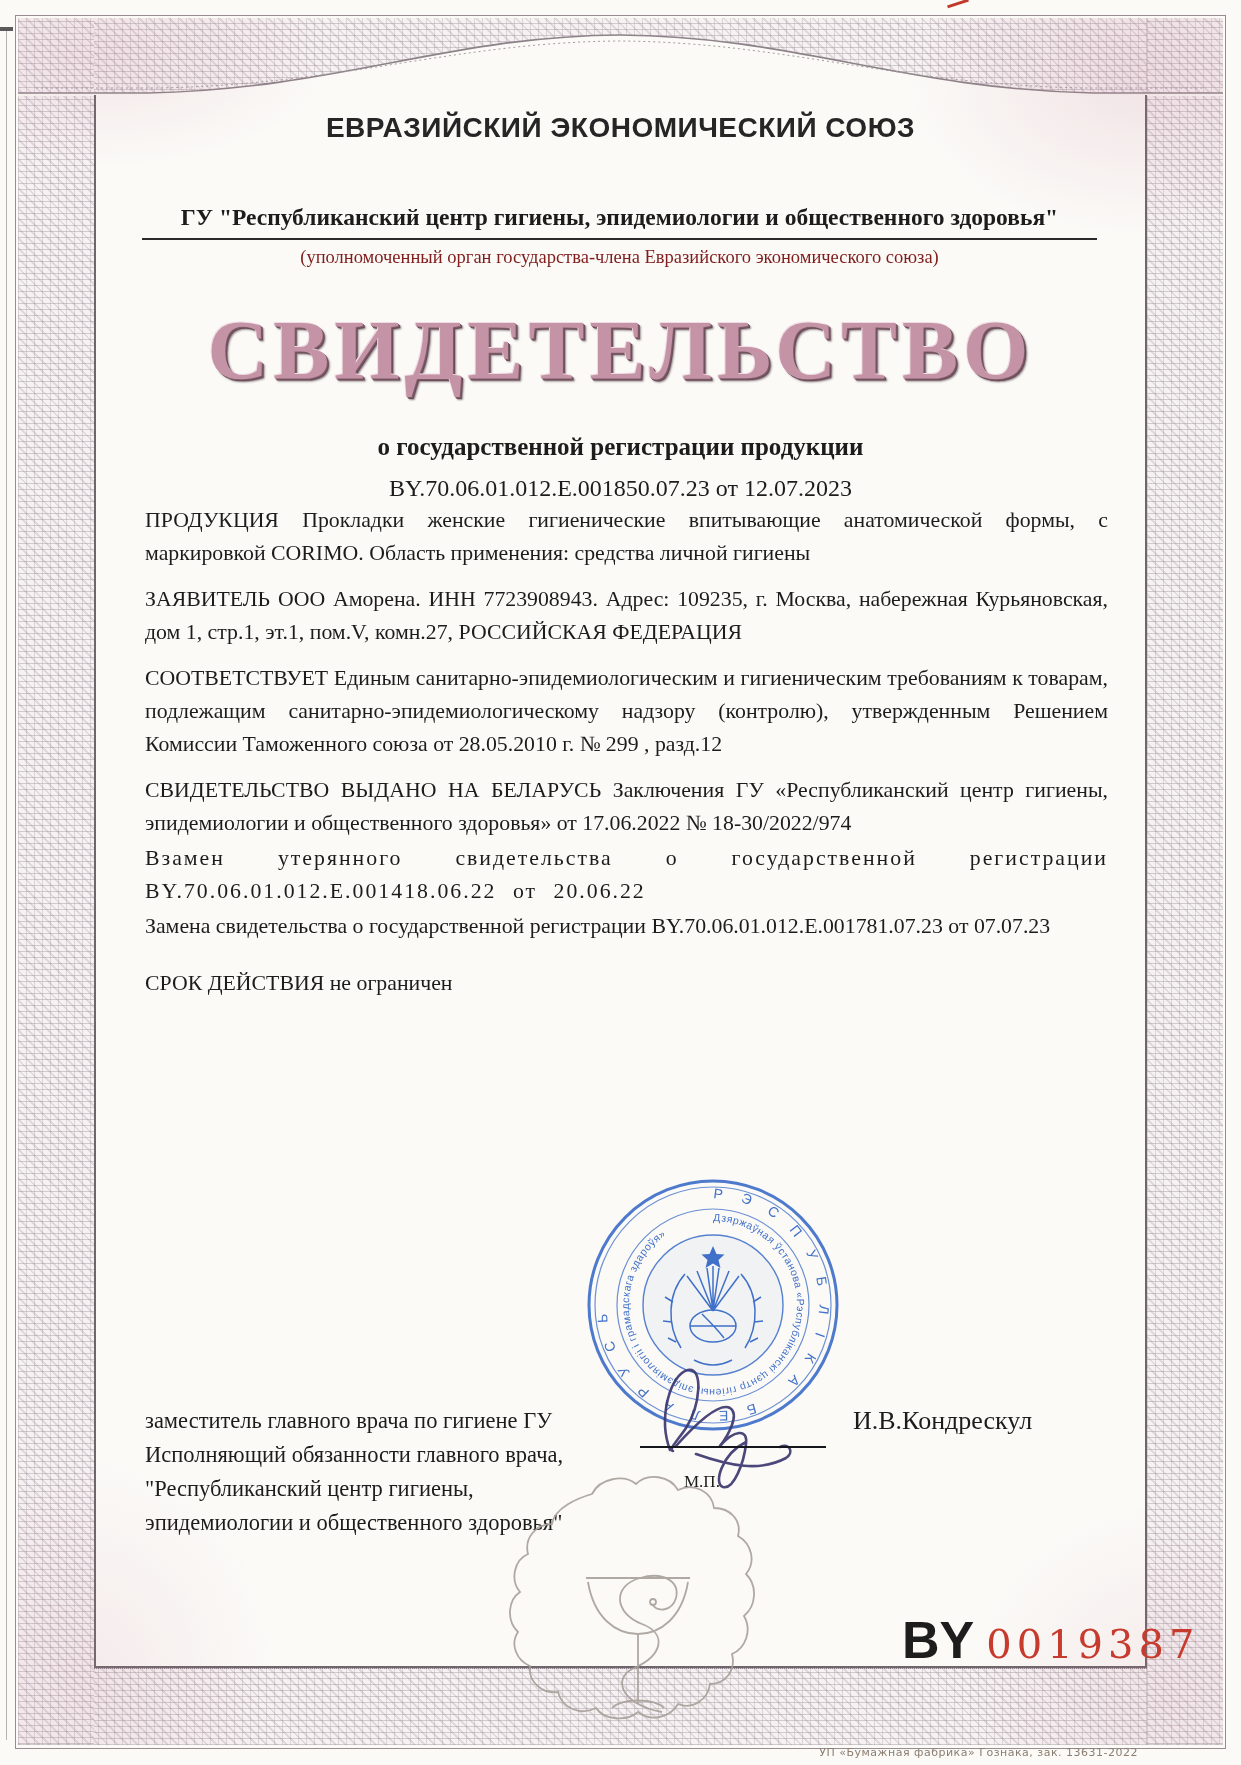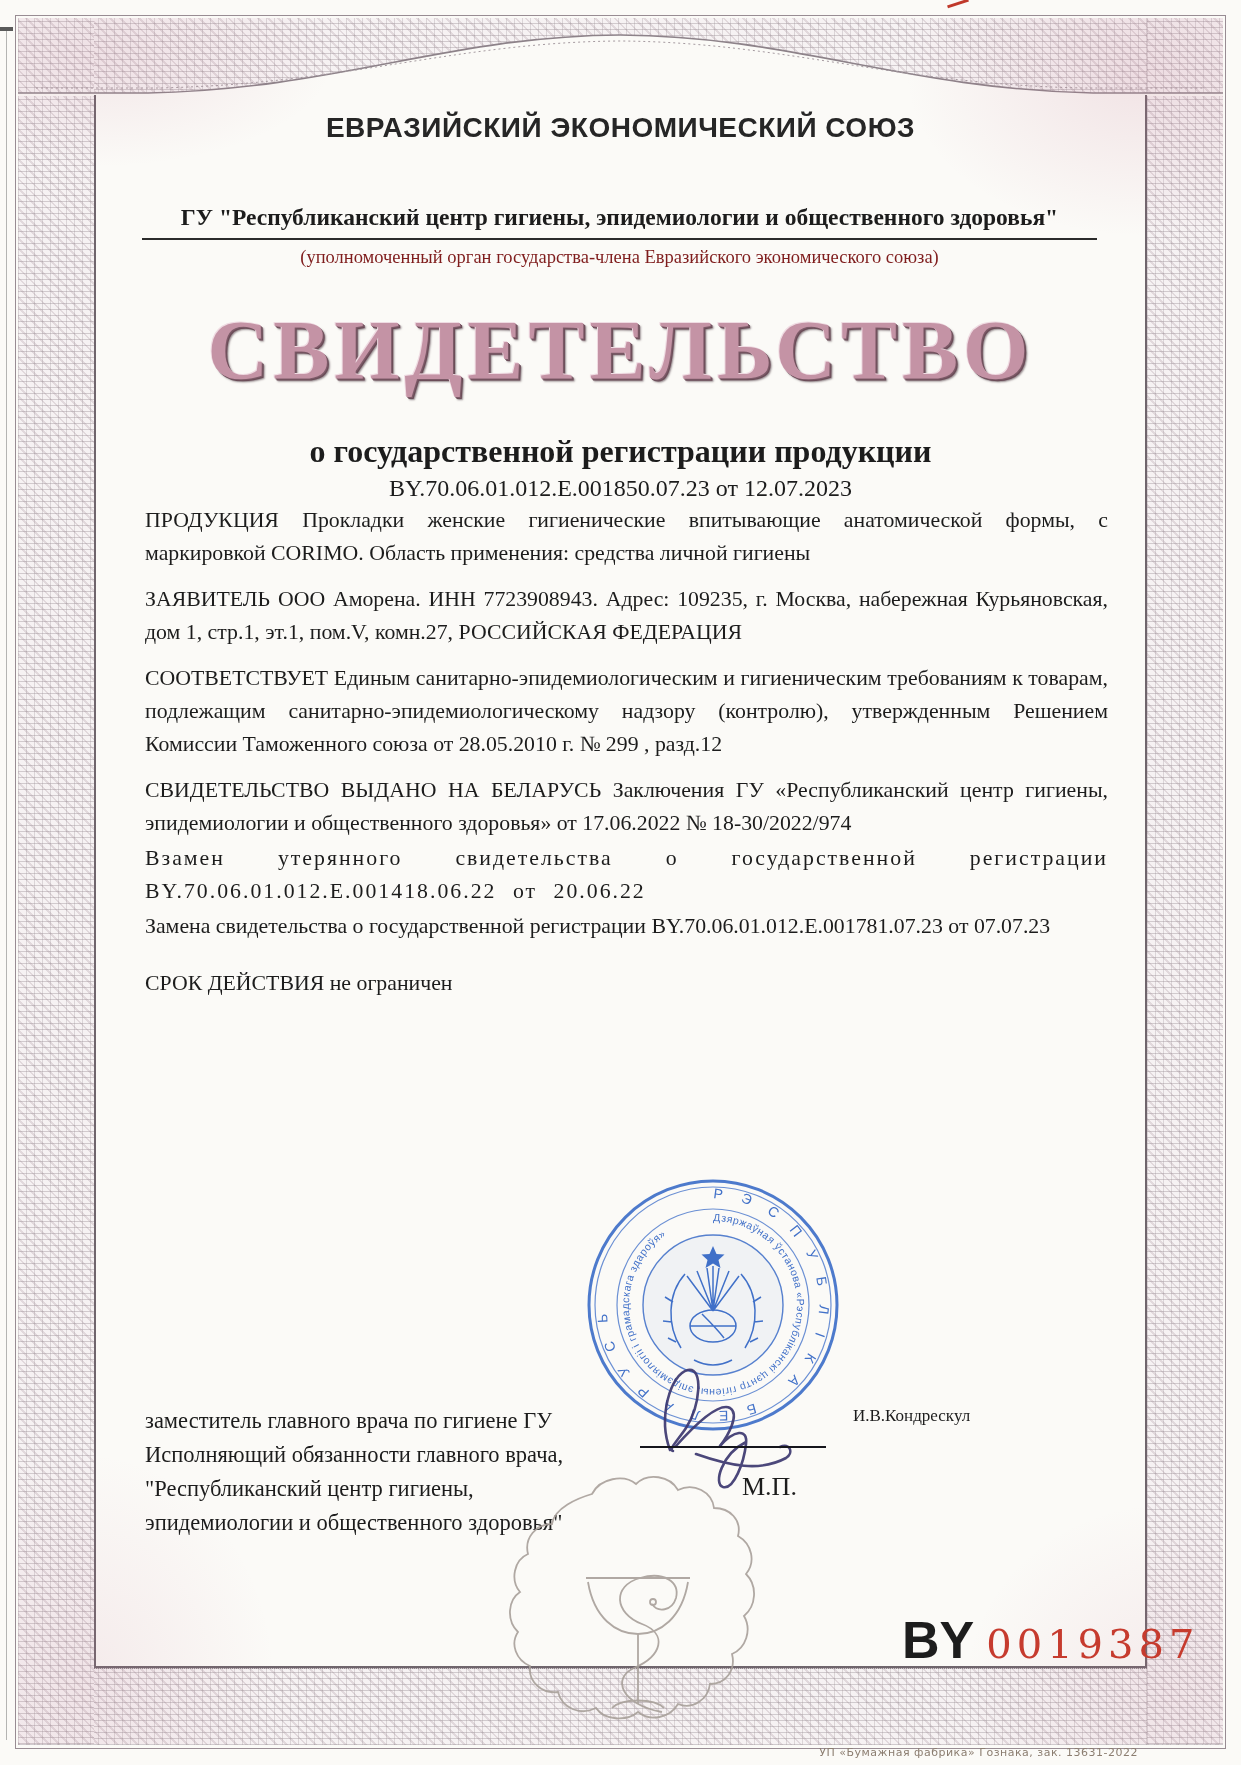--- a/index.html
+++ b/index.html
@@ -27,33 +27,33 @@
   
   .union-header{left:0;right:0;top:112px;text-align:center;
     font-family:"Liberation Sans", sans-serif;font-weight:700;font-size:28px;letter-spacing:.5px;color:#262626;}
   .authority{left:142px;width:955px;top:204px;text-align:center;
     font-weight:700;font-size:23.5px;padding-bottom:7px;border-bottom:2.5px solid #2b2b2b;}
   .authority-note{left:142px;width:955px;top:247px;text-align:center;font-size:18.5px;color:#7f1d1d;}
   
   .cert-title{left:0;right:0;top:302px;text-align:center;
     font-weight:700;font-size:84px;letter-spacing:5px;color:#c493a5;
     text-shadow:-1px -1px 0 #efdbe2, 1px 1px 0 #7d5b68, 2px 2px 0 #6b4c58, 3px 3px 2px rgba(60,40,50,.55);}
-  .subtitle{left:0;right:0;top:433px;text-align:center;font-weight:700;font-size:32px;}
+  .subtitle{left:0;right:0;top:433px;text-align:center;font-weight:700;font-size:25px;}
   .number-line{left:0;right:0;top:475px;text-align:center;font-size:24px;}
   
   .body-copy{left:145px;width:963px;top:504px;font-size:21.8px;line-height:33px;text-align:justify;}
   .body-copy p{margin:0 0 13px;}
   .body-copy p.note{margin:0 0 2px;}
   .body-copy p.spread{letter-spacing:2px;word-spacing:9px;}
   .body-copy p.validity{margin-top:24px;}
   
   .sig-block{left:145px;top:1404px;width:570px;font-size:22.5px;line-height:34px;}
   .sig-line{left:640px;top:1446px;width:186px;height:0;border-bottom:2.5px solid #15151c;}
-  .sig-name{left:853px;top:1406px;font-size:17px;}
-  .seal-mark{left:742px;top:1472px;font-size:26px;}
+  .sig-name{left:853px;top:1406px;font-size:26px;}
+  .seal-mark{left:684px;top:1472px;font-size:17px;}
   
   .serial{left:902px;top:1610px;white-space:nowrap;}
   .serial .pfx{font-family:"Liberation Sans", sans-serif;font-weight:600;font-size:52px;color:#1d1d1d;}
   .serial .num{font-family:"DejaVu Serif", serif;font-size:40px;color:#c63b2e;letter-spacing:5px;margin-left:12px;}
   .print-info{right:103px;top:1746px;font-family:"DejaVu Sans", sans-serif;font-size:11px;color:#8b7d70;letter-spacing:.5px;}
   
   .art-left{left:6px;top:28px;width:1px;height:1712px;background:rgba(110,110,110,.5);}
   .art-dash{left:0;top:27px;width:13px;height:4px;background:#5a5a5a;}
   .art-red{left:947px;top:2px;width:22px;height:3px;background:#c0392b;transform:rotate(-18deg);}
 </style>

